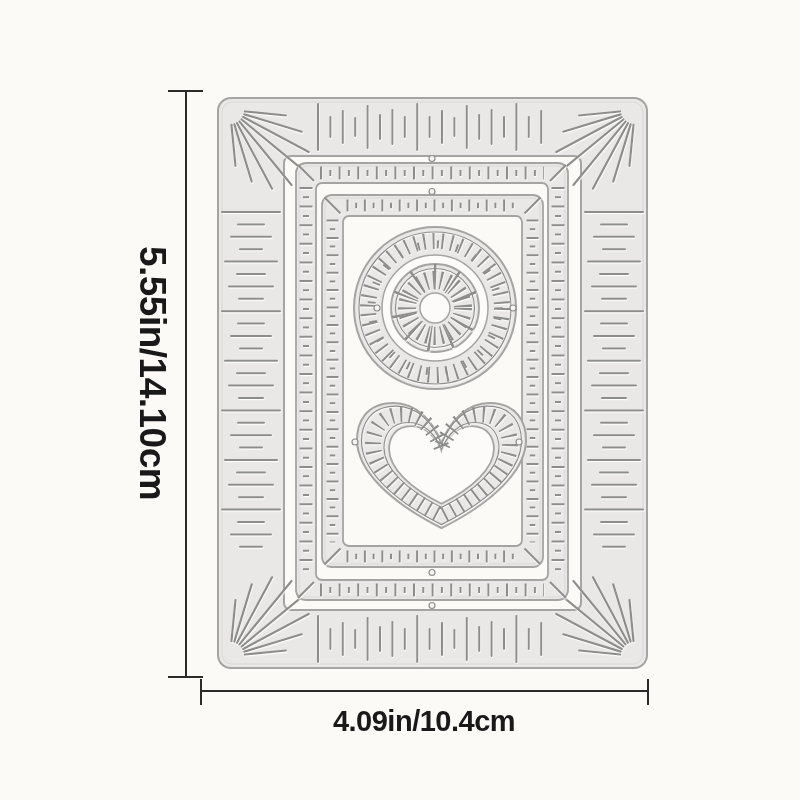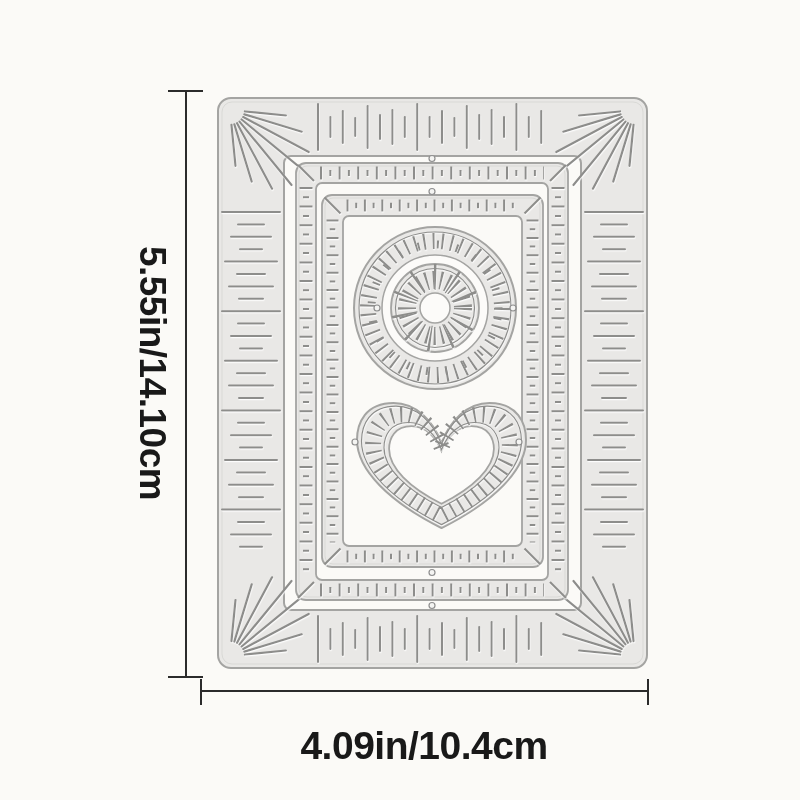--- a/index.html
+++ b/index.html
@@ -17,23 +17,22 @@
     letter-spacing:-0.5px;
     line-height:1;
   }
   .dim-label.vertical{
     left:152px;top:373px;
     font-size:37px;
     transform:translate(-50%,-50%) rotate(90deg);
   }
   .dim-label.horizontal{
     left:424px;top:721px;
-    font-size:39px;
+    font-size:29px;
     transform:translate(-50%,-50%);
-    margin-top:24px;
   }
 </style>
 </head>
 <body>
 
 <div class="stage" style="background: rgb(251, 250, 247);">
   <svg id="die-svg" class="die-svg" viewBox="0 0 800 800">
       <defs>
         <filter id="emb" x="-30%" y="-30%" width="160%" height="160%">
           <feDropShadow dx="0.5" dy="1.2" stdDeviation="0" flood-color="#ffffff" flood-opacity="0.9"></feDropShadow>

